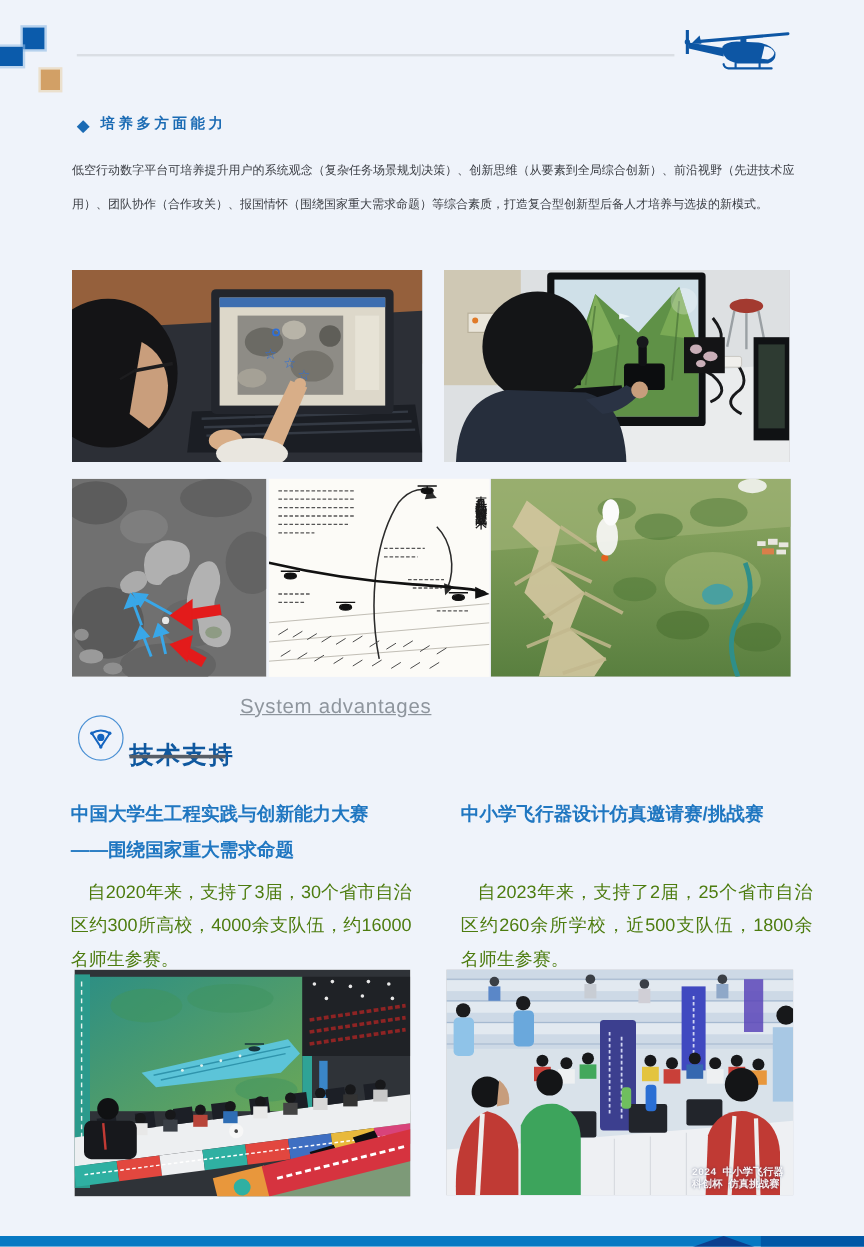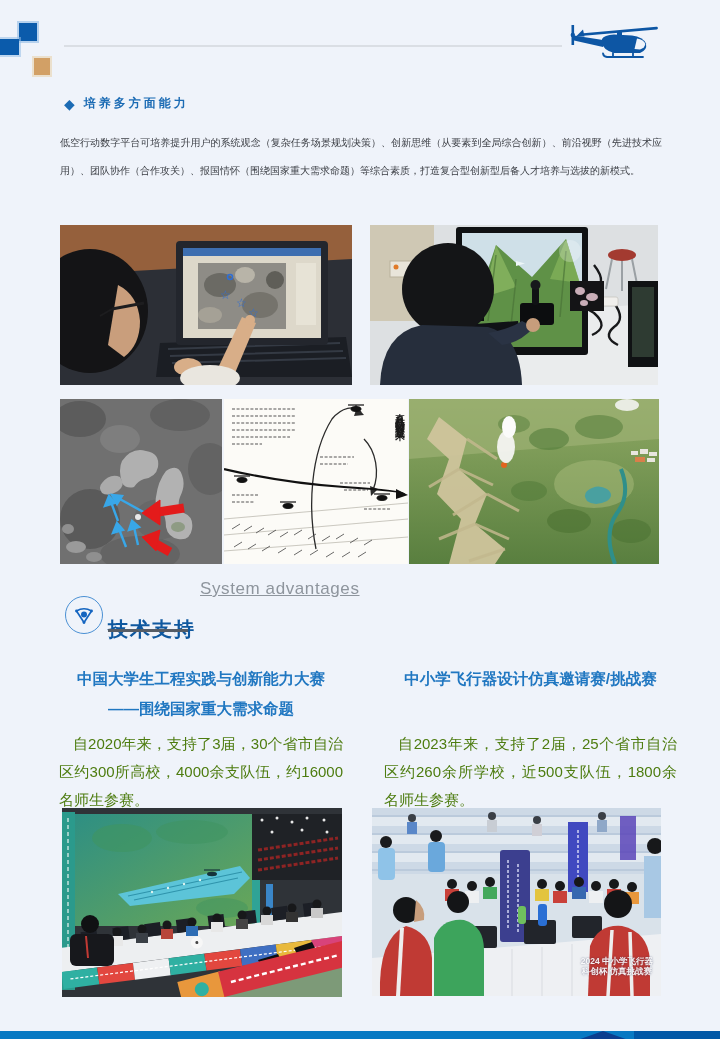--- a/index.html
+++ b/index.html
@@ -34,36 +34,36 @@
   .ph4{left:224px;top:399px;width:184px;height:165px;background:#fcfbf7;}
   .ph5{left:409px;top:399px;width:250px;height:165px;}
   .ph6{left:62px;top:808px;width:280px;height:189px;}
   .ph7{left:372px;top:808px;width:289px;height:188px;}
   .vtitle{
     position:absolute;right:3px;top:6px;height:154px;
     writing-mode:vertical-rl;text-orientation:upright;
     font-size:9.5px;font-weight:bold;color:#1a1a1a;letter-spacing:2px;line-height:1;
   }
   .wm{
-    position:absolute;right:8px;bottom:20px;text-align:center;color:rgba(255,255,255,.92);
-    font-size:8.5px;line-height:10px;font-weight:bold;text-shadow:0 0 2px rgba(30,40,80,.6);
+    position:absolute;right:8px;bottom:4px;text-align:left;color:rgba(255,255,255,.92);
+    font-size:8.5px;line-height:10px;font-weight:bold;text-shadow:0 0 2px rgba(30,40,80,.6);font-family:Liberation Mono, monospace;
   }
 
   
   .s2-icon{position:absolute;left:65px;top:596px;width:38px;height:38px;border:1.5px solid #4a90d4;
     border-radius:50%;display:flex;align-items:center;justify-content:center;background:transparent;}
   .s2-title{position:absolute;left:108px;top:616px;font-size:20px;font-weight:bold;color:#0f589f;letter-spacing:2px;}
   .s2-sub{position:absolute;left:200px;top:579px;font-size:17px;color:#8e959d;letter-spacing:.6px;text-decoration:underline;}
   .s2-underline{position:absolute;left:108px;top:629px;width:80px;height:3px;background:#565d66;}
 
   
   .col{position:absolute;top:664px;}
   .col-left{left:59px;width:284px;}
   .col-right{left:384px;width:293px;}
-  .col .title{font-size:15.5px;font-weight:bold;color:#2077c1;text-align:center;line-height:30px;min-height:62px;}
+  .col .title{font-size:15.5px;font-weight:bold;color:#2077c1;line-height:30px;min-height:62px;}
   .col .body{margin-top:4px;font-size:15px;line-height:28px;color:#4d7c0f;text-align:justify;text-indent:14px;}
 
   .footer{position:absolute;left:0;top:1028px;width:720px;height:11px;}
 </style>
 </head>
 <body>
 
 <div id="page">
 
   <div class="sq sq-a"></div>

